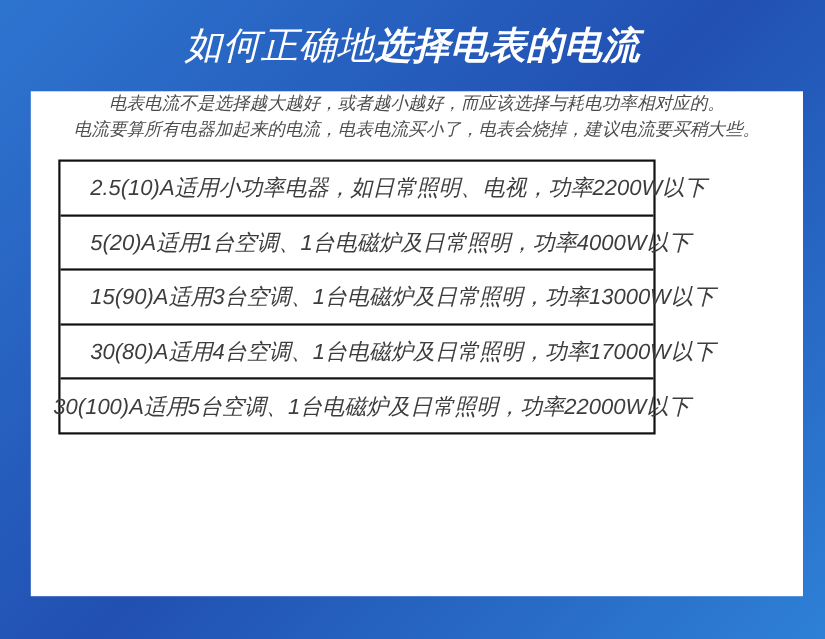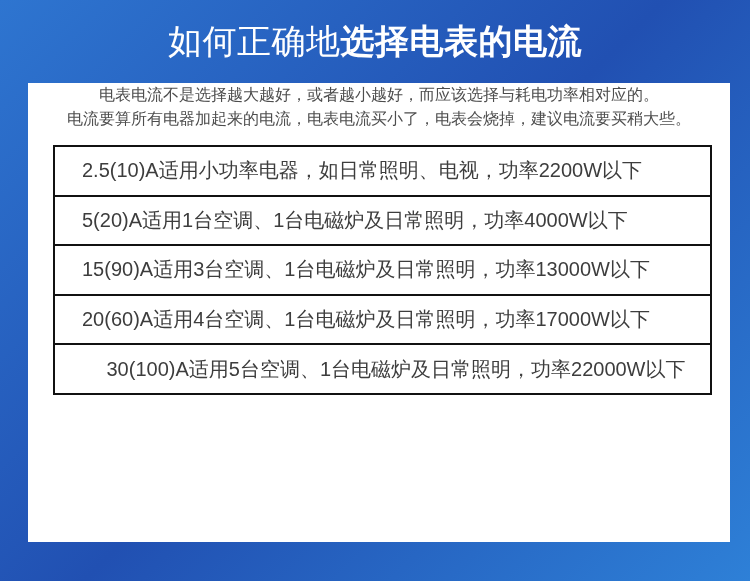--- a/index.html
+++ b/index.html
@@ -6,20 +6,21 @@
   body {
     width: 750px; height: 581px;
     font-family: "Liberation Sans", "DejaVu Sans", sans-serif;
   }
   .page {
     position: relative; width: 750px; height: 581px; overflow: hidden;
     background: linear-gradient(135deg,
       var(--bg-grad-start, #2e75d0) 0%,
       var(--bg-grad-mid, #2150b2) 50%,
       var(--bg-grad-end, #2e80d7) 100%);
+    font-style: italic;
   }
   .header {
     position: absolute; top: 0; left: 0; width: 750px; height: 83px;
     display: flex; align-items: center; justify-content: center;
   }
   .title {
     margin: 0; font-size: 34px; font-weight: 400;
     color: var(--title-text, #ffffff); letter-spacing: 0.5px;
     white-space: nowrap;
   }
@@ -29,21 +30,21 @@
     width: 702px; height: 459px;
     background: var(--card-background, #ffffff);
   }
   .intro {
     margin: 0; text-align: center;
     font-size: 16px; line-height: 24px;
     color: var(--intro-text, #4d4d4d);
   }
   .meter-table {
     box-sizing: border-box;
-    margin: 14px 0 0 25px; width: 659px; height: 250px;
+    margin: 14px 0 0 25px; width: 543px; height: 250px;
     border: 2px solid var(--table-border, #111111);
     display: flex; flex-direction: column;
     background: var(--card-background, #ffffff);
   }
   .row {
     flex: 1; display: flex; align-items: center;
     padding-left: 27px;
     border-bottom: 2px solid var(--table-border, #111111);
     font-size: 20px; color: var(--table-text, #3d3d3d);
     white-space: nowrap;
@@ -68,20 +69,20 @@
       <div class="row">
           <span>2.5(10)A适用小功率电器，如日常照明、电视，功率2200W以下</span>
         </div>
       <div class="row">
           <span>5(20)A适用1台空调、1台电磁炉及日常照明，功率4000W以下</span>
         </div>
       <div class="row">
           <span>15(90)A适用3台空调、1台电磁炉及日常照明，功率13000W以下</span>
         </div>
       <div class="row">
-          <span>20(60)A适用4台空调、1台电磁炉及日常照明，功率17000W以下</span>
+          <span>30(80)A适用4台空调、1台电磁炉及日常照明，功率17000W以下</span>
         </div>
       <div class="row">
           <span>30(100)A适用5台空调、1台电磁炉及日常照明，功率22000W以下</span>
         </div>
     </div>
   </main>
 </div>
 
 </body></html>

